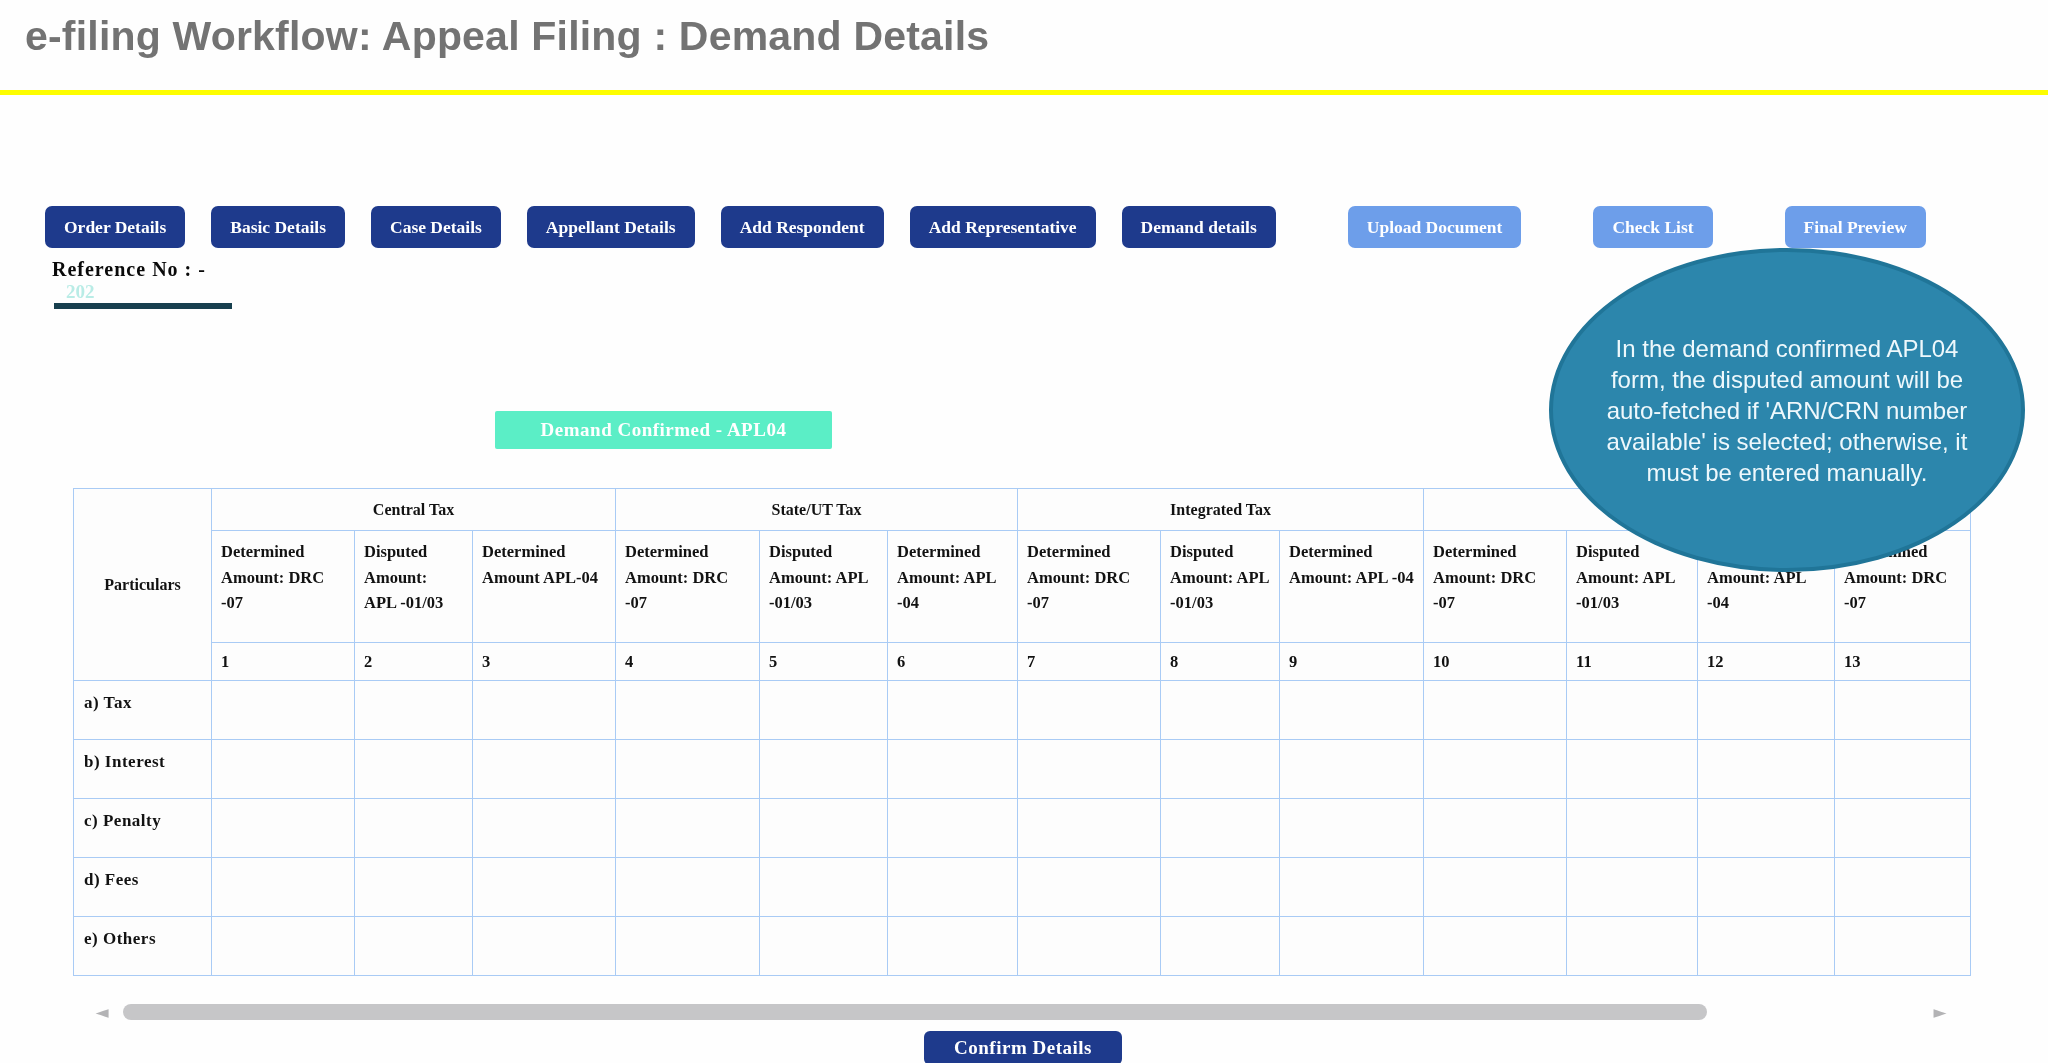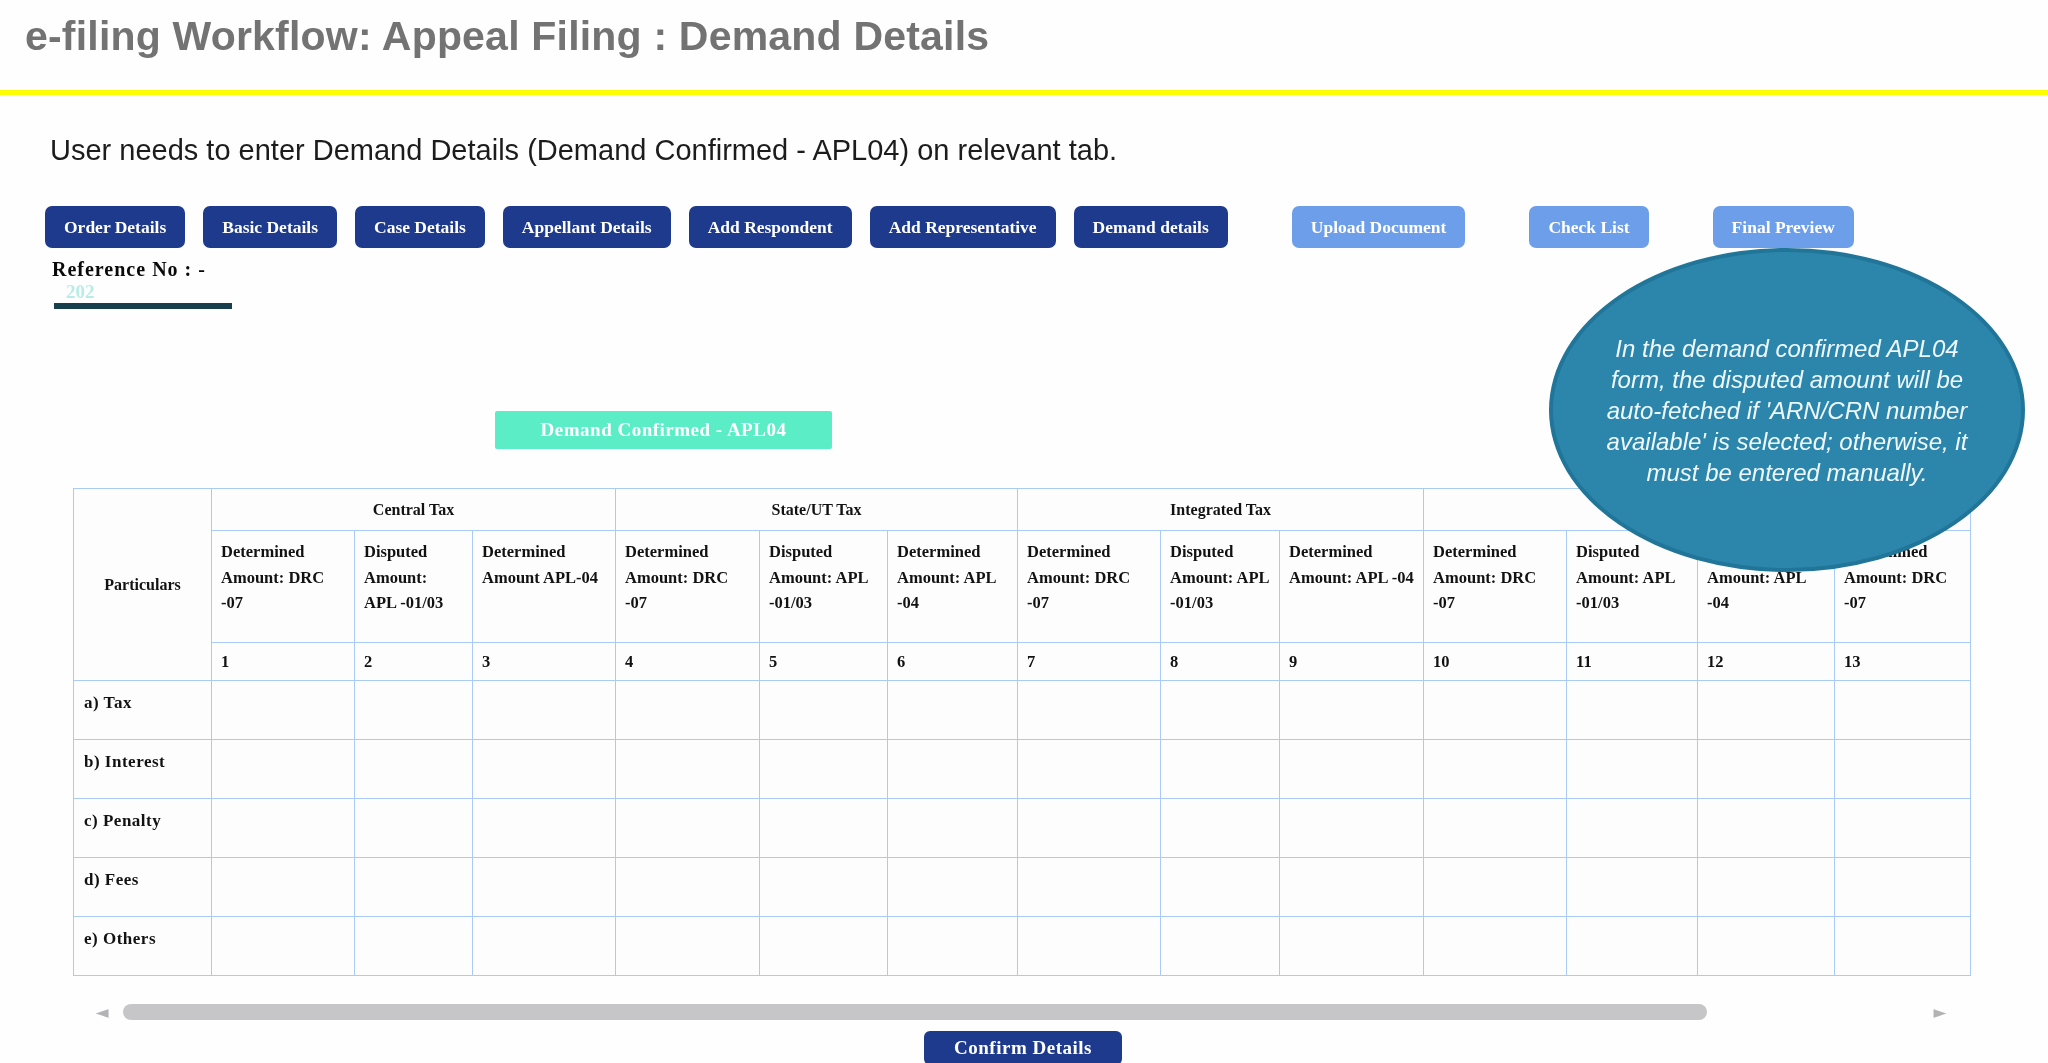--- a/index.html
+++ b/index.html
@@ -18,21 +18,21 @@
     position:absolute; left:0; top:90px; width:2048px; height:5px;
     background:var(--rule_yellow);
   }
   .subtitle {
     position:absolute; left:50px; top:134px;
     font-family:"Liberation Sans", sans-serif; font-size:29px; color:#1c1c1c;
   }
   
   .tabs {
     position:absolute; left:45px; top:206px; width:1975px;
-    display:flex; gap:18px; align-items:flex-end;
+    display:flex; gap:26px; align-items:flex-end;
   }
   .tab {
     height:42px; padding:0 19px; border:none; border-radius:7px;
     font-family:"Liberation Serif", serif; font-weight:bold; font-size:17.5px;
     color:#ffffff; cursor:pointer; white-space:nowrap;
   }
   .tab.dark  { background:var(--dark_tab); }
   .tab.light { background:var(--light_tab);margin-left:46px; }
   
   .ref-row { position:absolute; left:52px; top:258px; height:30px; display:flex; align-items:flex-start;flex-direction:column; }
@@ -81,21 +81,21 @@
   .body-row td   { height:59px; background:#fdfdfd; }
   
   .bubble {
     position:absolute; left:1549px; top:248px; width:476px; height:324px;
     background:var(--bubble); border:4px solid var(--bubble_rim);
     border-radius:50%; z-index:10;
     display:flex; align-items:center; justify-content:center; text-align:center;
   }
   .bubble-text {
     width:375px; font-family:"Liberation Sans", sans-serif;
-    font-size:24px; line-height:31px; color:#eef8fc;font-style:italic;
+    font-size:24px; line-height:31px; color:#eef8fc;
   }
   
   .scroll-arrow {
     position:absolute; top:1002px; width:20px; height:20px; line-height:20px;
     color:#b3b3b5; font-size:17px; text-align:center; cursor:pointer;
     font-family:"DejaVu Sans", sans-serif; user-select:none;
   }
   .scroll-arrow.left  { left:92px; }
   .scroll-arrow.right { left:1930px; }
   .scroll-thumb {
@@ -110,21 +110,20 @@
     font-size:19px; cursor:pointer; letter-spacing:0.5px;margin-top:6px;
   }
 </style>
 </head>
 <body>
 
 <div class="canvas">
 
   <h1 class="page-title">e-filing Workflow: Appeal Filing : Demand Details</h1>
   <div class="yellow-rule"></div>
-  <p class="subtitle">User needs to enter Demand Details (Demand Confirmed - APL04) on relevant tab.</p>
 
   <nav class="tabs" id="tabs">
       <button class="tab dark">Order Details</button>
       <button class="tab dark">Basic Details</button>
       <button class="tab dark">Case Details</button>
       <button class="tab dark">Appellant Details</button>
       <button class="tab dark">Add Respondent</button>
       <button class="tab dark">Add Representative</button>
       <button class="tab dark">Demand details</button>
       <button class="tab light">Upload Document</button>

